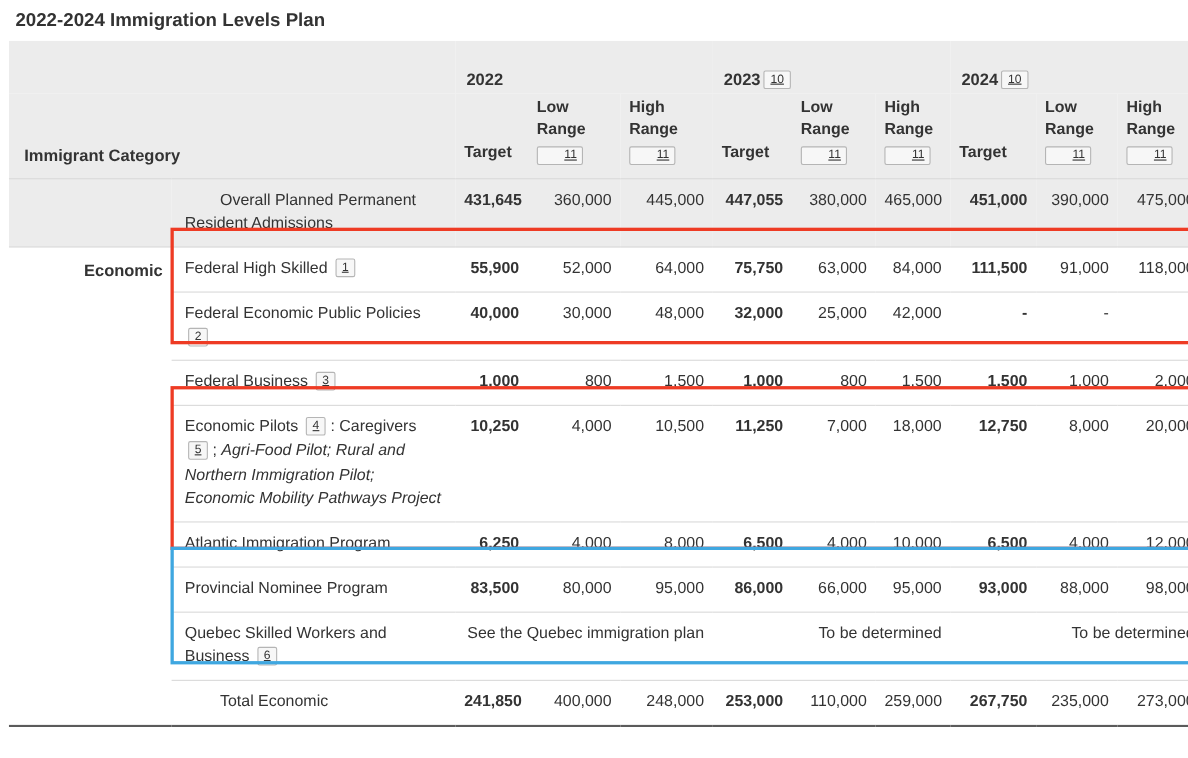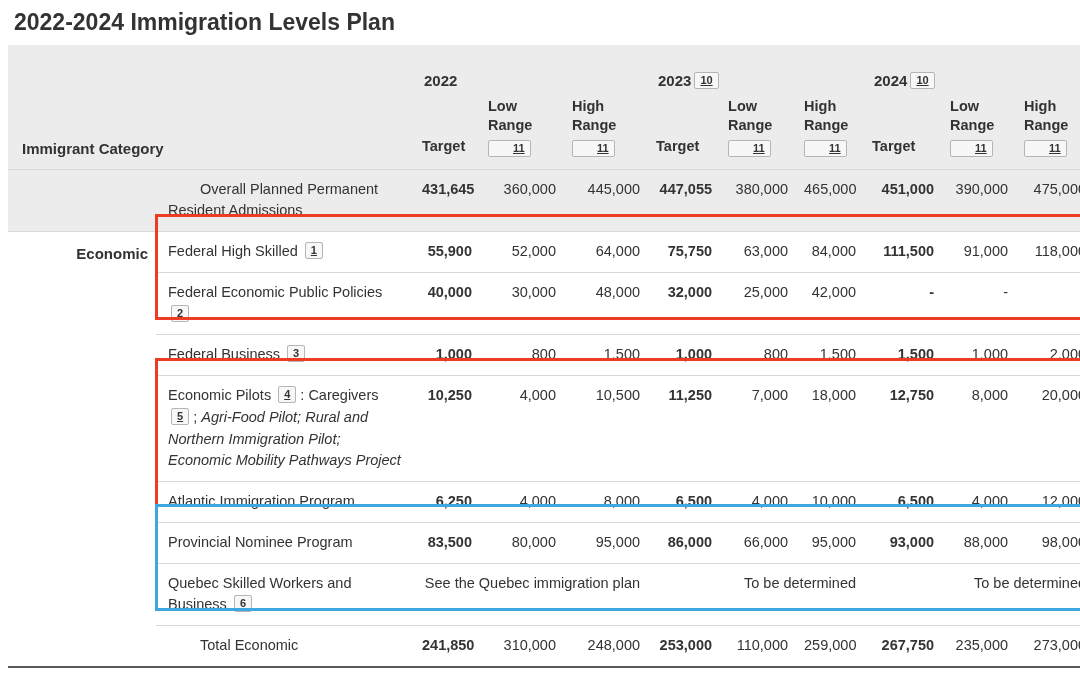--- a/index.html
+++ b/index.html
@@ -8,21 +8,21 @@
     width: 1080px; height: 689px;
     overflow: hidden;
     background: #fff;
     font-family: "Liberation Sans", sans-serif;
     color: #333;
     font-size: 14.5px;
   }
   .page { position: relative; width: 1080px; height: 689px; }
 
   h1.page-title {
-    font-size: 23px;
+    font-size: 17px;
     font-weight: bold;
     color: #333;
     margin: 9px 0 8px 14px;
     line-height: 1.2;
   }
 
   .table-wrap {
     position: relative;
     margin-left: 8px;
     width: 1072px;
@@ -56,21 +56,21 @@
   th.col-h {
     vertical-align: bottom;
     padding: 4px 8px 12px 8px;
     line-height: 1.35;
   }
 
   
   a.fn {
     display: inline-block;
     font-size: 11px;
-    font-weight: bold;
+    font-weight: normal;
     line-height: 15px;
     padding: 0 5px;
     background: #f7f7f7;
     border: 1px solid #b5b5b5;
     border-radius: 2px;
     color: #333;
     text-decoration: underline;
     position: relative;
     top: -2px;
     margin-left: 3px;
@@ -274,21 +274,21 @@
           </tr>
           <tr>
             <td class="label-cell"><span>Quebec Skilled Workers and Business</span> <a class="fn" href="#">6</a> </td>
             <td class="num span-cell" colspan="3">See the Quebec immigration plan</td>
             <td class="num span-cell" colspan="3">To be determined</td>
             <td class="num span-cell" colspan="3">To be determined</td>
           </tr>
           <tr>
             <td class="label-cell"><span class="b">Total Economic</span></td>
             <td class="num target">241,850</td>
-            <td class="num">310,000</td>
+            <td class="num">400,000</td>
             <td class="num">248,000</td>
             <td class="num target">253,000</td>
             <td class="num">110,000</td>
             <td class="num">259,000</td>
             <td class="num target">267,750</td>
             <td class="num">235,000</td>
             <td class="num">273,000</td>
           </tr>
         </tbody>
     </table>

